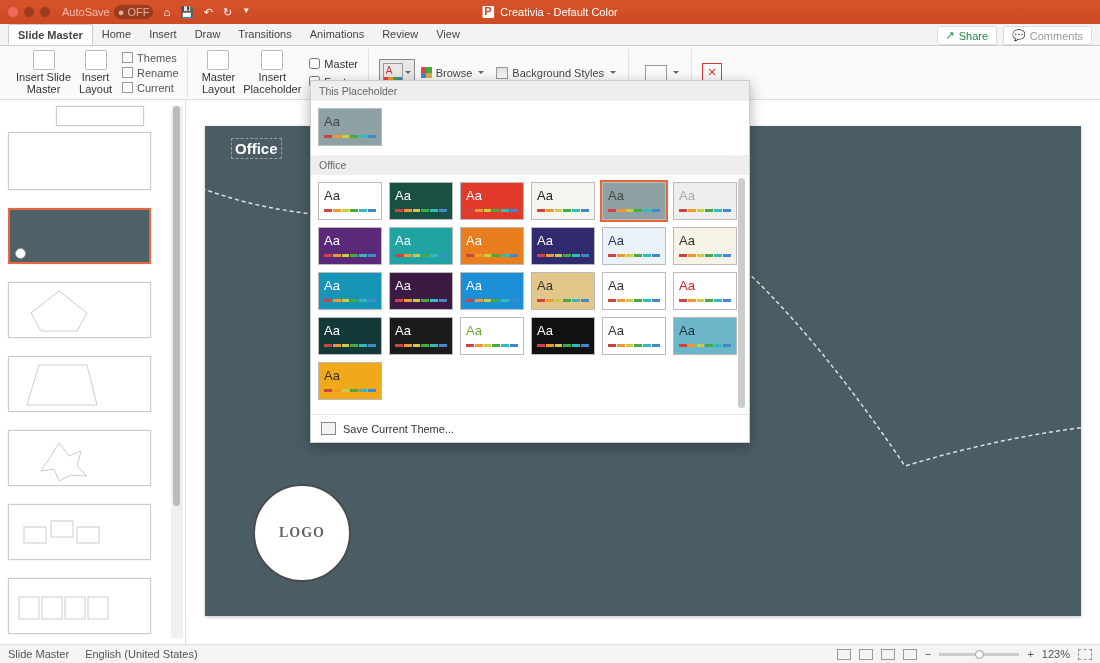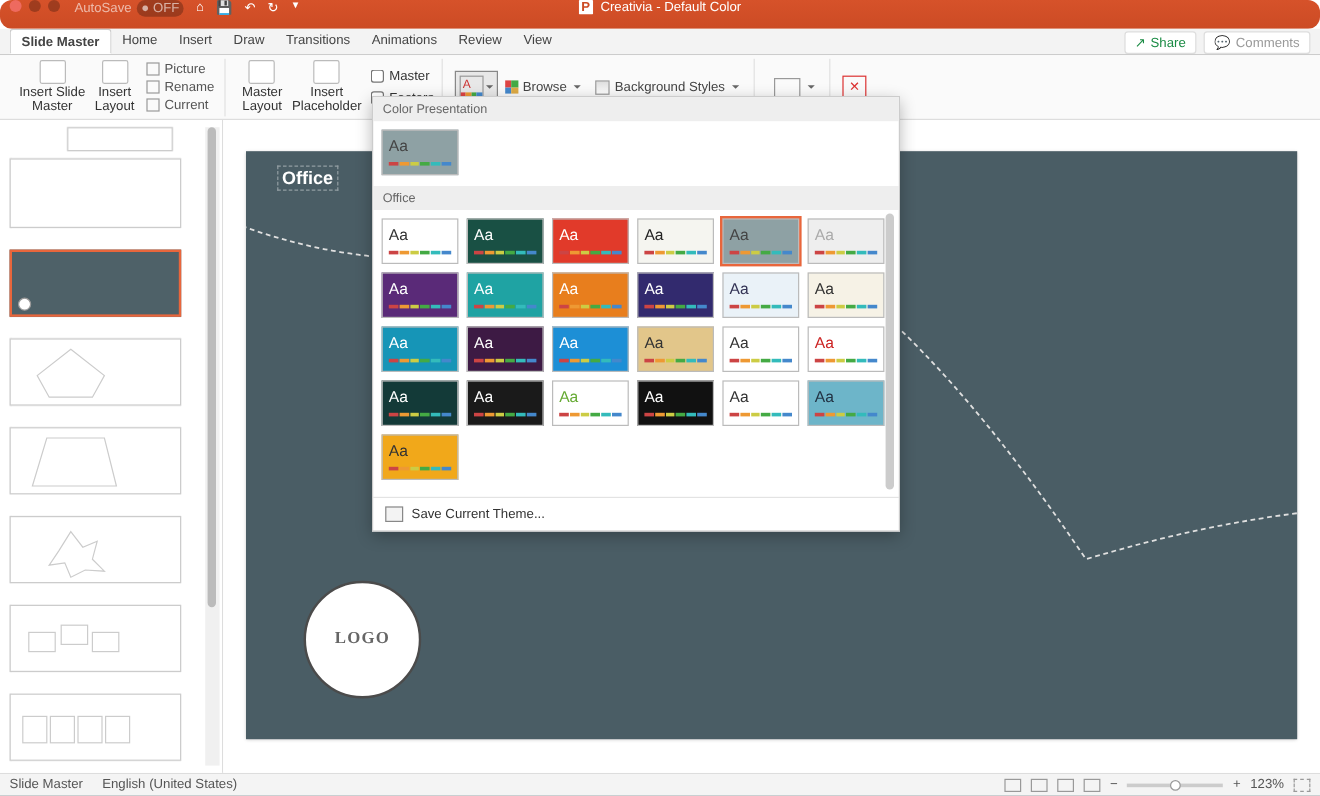--- a/index.html
+++ b/index.html
@@ -1,18 +1,18 @@
 <!DOCTYPE html>
 <html><head>
 <meta charset="utf-8">
 <style>
 * { margin:0; padding:0; box-sizing:border-box; font-family:-apple-system,Helvetica,Arial,sans-serif; font-size:11px; }
 body { background:#fff; width:1100px; height:663px; overflow:hidden; position:relative; }
 
-.titlebar { height:24px; background:linear-gradient(#d6522a,#cc4b24); display:flex; align-items:flex-start; color:#fff; padding:0 8px;border-radius:10px; }
+.titlebar { height:24px; background:linear-gradient(#d6522a,#cc4b24); display:flex; align-items:center; color:#fff; padding:0 8px; }
 .traffic { display:flex; gap:6px; margin-right:12px;}
 .traffic span { width:10px; height:10px; border-radius:50%; background:rgba(0,0,0,0.25);}
 .traffic span:first-child{background:#ee6a5f;}
 .autosave{color:rgba(255,255,255,.6);font-size:9px;display:flex;align-items:center;gap:4px;margin-right:10px;}
 .autosave .pill{background:rgba(0,0,0,.25);border-radius:7px;padding:1px 4px;}
 .tb-icons{display:flex;gap:10px;color:#fff;}
 .tb-icons span{cursor:pointer;}
 .doc-title{position:absolute;left:50%;transform:translateX(-50%);display:flex;align-items:center;gap:6px;font-size:12px;}
 .doc-title svg{fill:#fff;}
 .tb-right{margin-left:auto;display:flex;align-items:center;gap:8px;}
@@ -138,21 +138,21 @@
 Master</span>
       </div>
     <div class="bigbtn">
         <div class="ico"></div>
         <span style="white-space:pre">Insert
 Layout</span>
       </div>
     <div class="minibtns" style="margin-left:4px">
       <div class="mini">
           <div class="sq"></div>
-          <span>Picture</span>
+          <span>Themes</span>
         </div>
       <div class="mini">
           <div class="sq"></div>
           <span>Rename</span>
         </div>
       <div class="mini">
           <div class="sq"></div>
           <span>Current</span>
         </div>
     </div>
@@ -259,21 +259,21 @@
       <div class="wave"><svg width="876" height="490">
             <path d="M -10 60 Q 150 120 310 60 T 700 340 Q 800 310 890 300"></path>
           </svg></div>
       <div class="picture-lbl">Office</div>
       <div class="logo-circle">LOGO</div>
     </div>
   </div>
 </div>
 
 <div class="popup">
-  <div class="popup-header">Color Presentation</div>
+  <div class="popup-header">This Placeholder</div>
   <div class="popup-body" style="padding-bottom:2px">
     <div id="this-row" class="theme-row">
         <div class="theme-tile" style="background: rgb(142, 161, 164);">
           <div class="aa" style="color: rgb(68, 68, 68);">Aa</div>
           <div class="bar">
             <span style="background: rgb(204, 68, 68);"></span>
             <span style="background: rgb(238, 153, 51);"></span>
             <span style="background: rgb(204, 204, 68);"></span>
             <span style="background: rgb(68, 170, 68);"></span>
             <span style="background: rgb(51, 187, 187);"></span>

